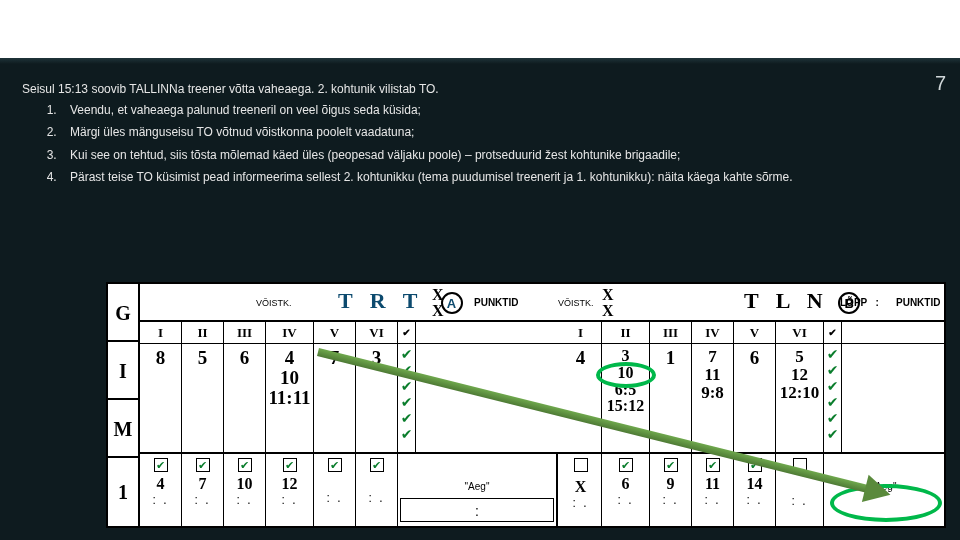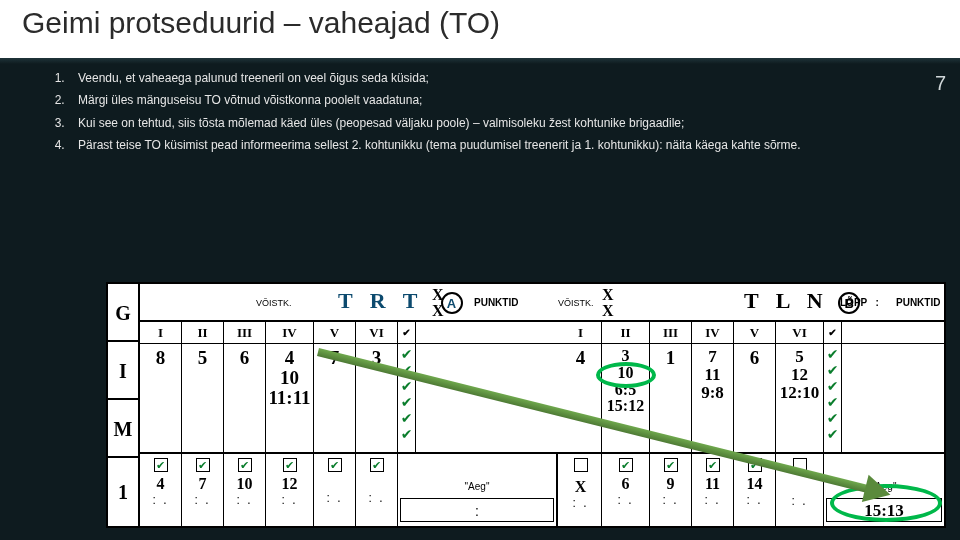--- a/index.html
+++ b/index.html
@@ -4,21 +4,21 @@
 <style>
   html,body{margin:0;padding:0;width:960px;height:540px;font-family:Arial,Helvetica,sans-serif;background:#fff;overflow:hidden}
   .slide{position:relative;width:960px;height:540px}
   .title-bar{position:absolute;top:0;left:0;right:0;height:58px;padding:6px 22px 0 22px;box-sizing:border-box}
   .title-bar h1{margin:0;font-size:30px;font-weight:400;color:#2b2b2b}
   .rule{position:absolute;top:58px;left:0;right:0;height:6px;background:linear-gradient(#1f343a,#0e1b1f)}
   .dark{position:absolute;top:64px;left:0;right:0;bottom:0;background:#0e1b1f;color:#e6e6e6}
   .pagenum{position:absolute;top:8px;right:14px;font-size:20px;color:#d0d7d9}
   .intro{padding:18px 22px 0 22px;font-size:12px;color:#e6e6e6}
   .subhead{padding:6px 22px 0 28px;font-size:12px;text-decoration:underline;font-weight:700;color:#e6e6e6}
-  ol.steps{margin:4px 0 0 12px;padding:0 22px 0 56px;font-size:12px;line-height:1.7;color:#e6e6e6}
+  ol.steps{margin:4px 0 0 4px;padding:0 22px 0 56px;font-size:12px;line-height:1.7;color:#e6e6e6}
   ol.steps li{padding-left:10px;margin-bottom:2px}
   .sheet{position:absolute;left:106px;right:14px;bottom:12px;height:246px;background:#fff;color:#000;border:2px solid #000;box-sizing:border-box}
   .sheet *{box-sizing:border-box}
   
   .lcol{position:absolute;left:0;top:0;bottom:0;width:32px;border-right:2px solid #000;font-family:"Times New Roman",serif;font-weight:700;font-size:20px;text-align:center}
   .lcol div{border-bottom:2px solid #000;height:58px;line-height:58px}
   .lcol div:last-child{border-bottom:none;height:68px;line-height:68px}
   
   .hdr{position:absolute;left:32px;top:0;right:0;height:38px;border-bottom:2px solid #000}
   .hcell{position:absolute;top:0;height:38px;font-size:11px;font-family:Arial}
@@ -57,31 +57,29 @@
   
   .arrow{position:absolute;height:28px;pointer-events:none}
   .arrow .line{position:absolute;top:10px;left:0;right:24px;height:8px;background:linear-gradient(#6fa84d,#4e7a35);transform-origin:left center}
   .arrow .head{position:absolute;right:0;top:0;width:0;height:0;border-left:26px solid #5a8a3c;border-top:14px solid transparent;border-bottom:14px solid transparent}
 </style>
 </head>
 <body>
 
 <div class="slide">
 
-  <div class="title-bar">
-    <h1>Geimi protseduurid – vaheajad (TO)</h1>
-  </div>
   <div class="rule"></div>
 
   <div class="dark">
     <div class="pagenum">7</div>
+    <div class="intro">Seisul 15:13 soovib TALLINNa treener võtta vaheaega. 2. kohtunik vilistab TO.</div>
     <ol class="steps">
       <li>Veendu, et vaheaega palunud treeneril on veel õigus seda küsida;</li>
       <li>Märgi üles mänguseisu TO võtnud võistkonna poolelt vaadatuna;</li>
-      <li>Kui see on tehtud, siis tõsta mõlemad käed üles (peopesad väljaku poole) – valmisoleku žest kohtunike brigaadile;</li>
+      <li>Kui see on tehtud, siis tõsta mõlemad käed üles (peopesad väljaku poole) – protseduurid žest kohtunike brigaadile;</li>
       <li>Pärast teise TO küsimist pead informeerima sellest 2. kohtunikku (tema puudumisel treenerit ja 1. kohtunikku): näita käega kahte sõrme.</li>
     </ol>
 
     <div class="sheet">
       <div class="lcol">
         <div>G</div>
         <div>I</div>
         <div>M</div>
         <div>1</div>
       </div>
@@ -181,23 +179,20 @@
         </div>
 
         <div class="bcell" style="left:420px;width:42px"><span class="chk"></span><div class="bnum">X</div><div class="dots">: .</div></div>
         <div class="bcell" style="left:462px;width:48px"><span class="chk">✔</span><div class="bnum">6</div><div class="dots">: .</div></div>
         <div class="bcell" style="left:510px;width:42px"><span class="chk">✔</span><div class="bnum">9</div><div class="dots">: .</div></div>
         <div class="bcell" style="left:552px;width:42px"><span class="chk">✔</span><div class="bnum">11</div><div class="dots">: .</div></div>
         <div class="bcell" style="left:594px;width:42px"><span class="chk">✔</span><div class="bnum">14</div><div class="dots">: .</div></div>
         <div class="bcell" style="left:636px;width:48px"><span class="chk"></span><div class="dots" style="margin-top:18px">: .</div></div>
         <div class="bcell" style="left:684px;width:120px;border-right:none">
           <div class="aeg-lbl">"Aeg"</div>
-          <div class="aeg-box">
-              <div class="aeg-val">15:13</div>
-            </div>
         </div>
       </div>
 
       <div class="hilite" style="left:488px;top:78px;width:60px;height:26px"></div>
       <div class="hilite" style="left:722px;top:200px;width:112px;height:38px"></div>
 
       <div class="arrow" style="left:210px;top:54px;width:590px;transform:rotate(14deg);transform-origin:left center">
         <div class="line"></div>
           <div class="head"></div>
       </div>

